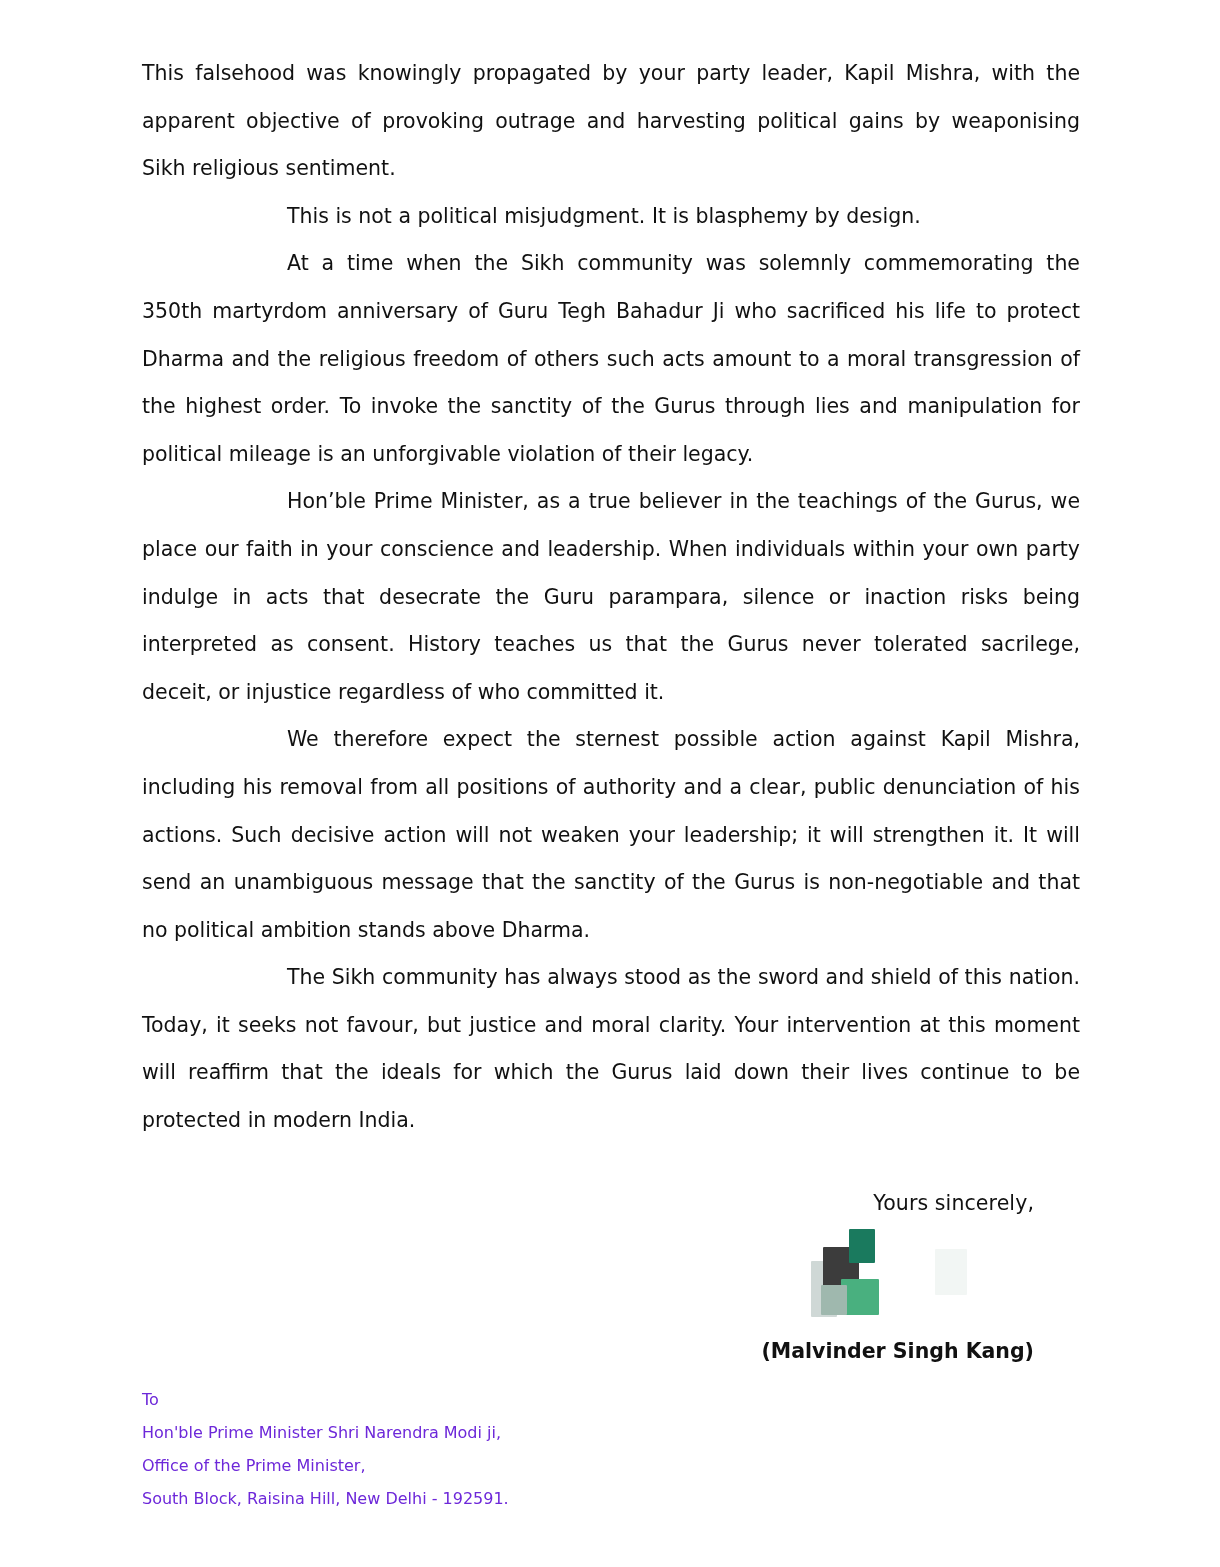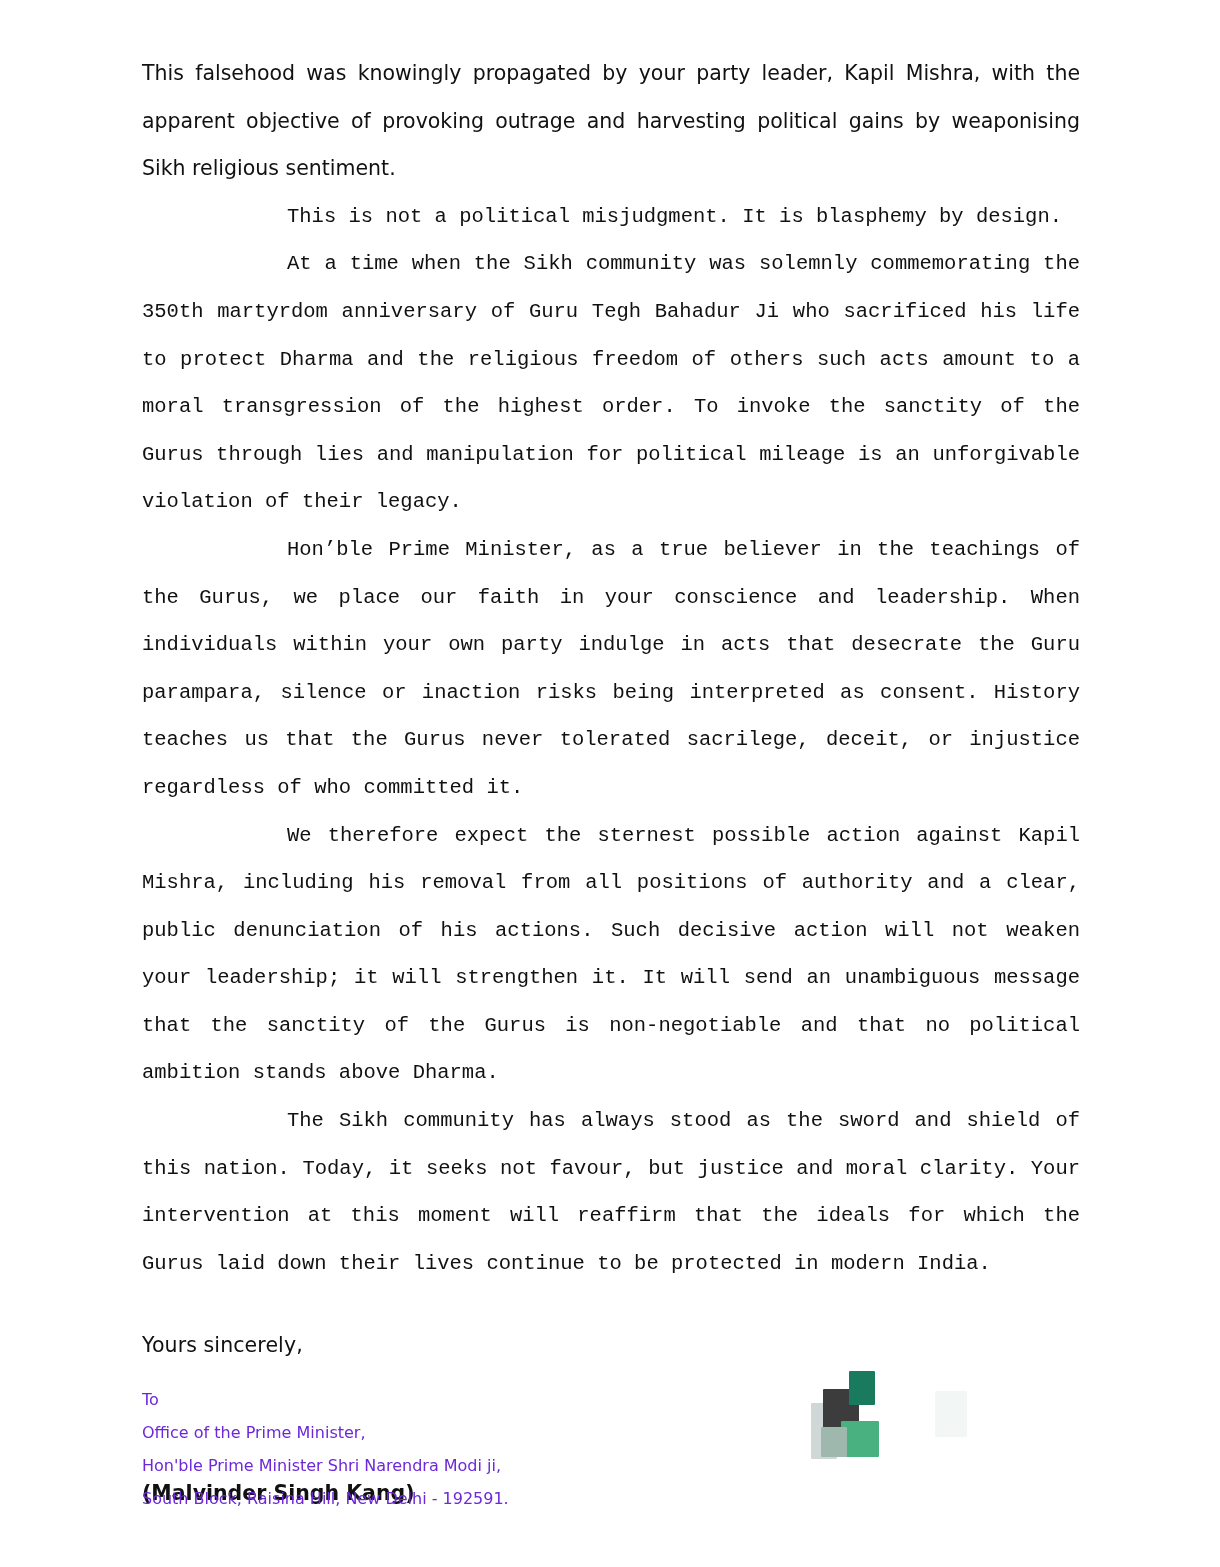--- a/index.html
+++ b/index.html
@@ -27,26 +27,25 @@
     color: #111111;
     text-align: justify;
   }
   .para {
     margin: 0;
     text-align: justify;
     text-justify: inter-word;
   }
   .para.indent {
     text-indent: 145px;
-    font-family: Liberation Mono, monospace;
   }
   
   .sign-block {
     margin-top: 46px;
-    text-align: left;
+    text-align: right;
     padding-right: 46px;
   }
   .yours {
     font-size: 20.5px;
     color: #111111;
     letter-spacing: 0.1px;
   }
   .sig-area {
     position: relative;
     height: 100px;
@@ -109,18 +108,18 @@
         <span class="blk b4"></span>
         <span class="blk b5"></span>
         <span class="blk b6"></span>
       </div>
     </div>
     <div class="signer">(Malvinder Singh Kang)</div>
   </div>
 
   <div class="to-block">
     <div>To</div>
+    <div>Hon'ble Prime Minister Shri Narendra Modi ji,</div>
     <div>Office of the Prime Minister,</div>
-    <div>Hon'ble Prime Minister Shri Narendra Modi ji,</div>
     <div>South Block, Raisina Hill, New Delhi - 192591.</div>
   </div>
 
 </div>
 
 </body></html>

